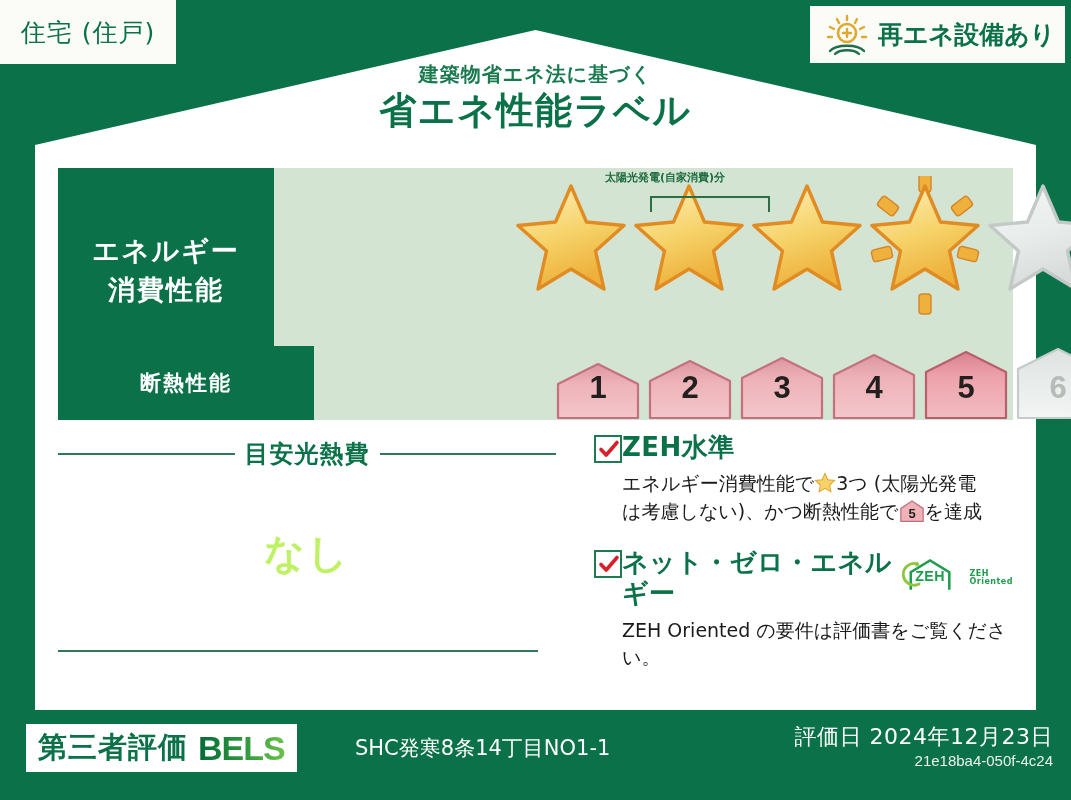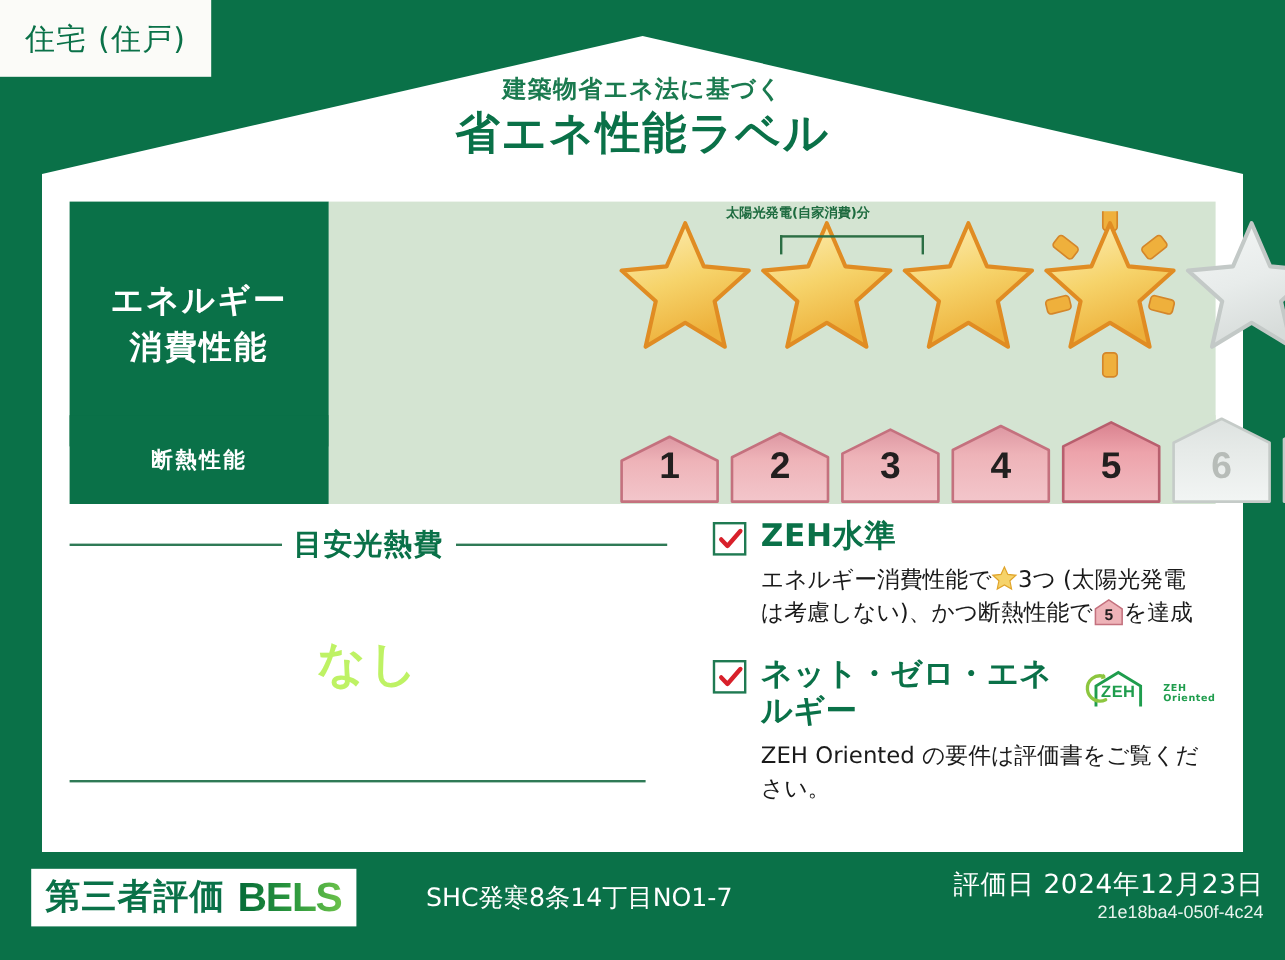--- a/index.html
+++ b/index.html
@@ -63,21 +63,21 @@
   }
   .row-track{
     background:#d4e4d2;flex:1;position:relative;
   }
 
   
   #row-energy{left:58px;top:168px;width:955px;height:204px;}
   #row-energy .row-label{width:216px;font-size:27px;line-height:1.45;}
   
   #row-insul{left:58px;top:346px;width:955px;height:74px;}
-  #row-insul .row-label{width:216px;font-size:18px;}
+  #row-insul .row-label{width:256px;font-size:21px;}
 
   
   .solar-note{
     position:absolute;left:605px;top:170px;z-index:4;
     color:#1d6b3f;font-size:11px;font-weight:bold;white-space:nowrap;
   }
   .solar-bracket{
     position:absolute;left:650px;top:196px;width:120px;height:16px;
     border:2px solid #2b6e44;border-bottom:none;z-index:4;box-sizing:border-box;
   }
@@ -118,21 +118,21 @@
   }
   .cost-value{
     text-align:center;color:#bef264;font-weight:bold;font-size:40px;
     margin-top:56px;letter-spacing:2px;
   }
   .cost-rule-bottom{
     position:absolute;left:0;right:18px;top:218px;height:2px;background:#2f7a56;
   }
 
   
-  .zeh-item{display:flex;align-items:flex-start;gap:12px;}
+  .zeh-item{display:flex;align-items:flex-start;}
   .zeh-item + .zeh-item{margin-top:22px;}
   .chk{
     width:28px;height:28px;border:2px solid #1f7a52;background:#fff;flex:none;
     position:relative;box-sizing:border-box;margin-top:3px;
   }
   .chk svg{position:absolute;left:2px;top:1px;width:22px;height:22px;}
   .zeh-title{
     color:#0a7148;font-weight:bold;font-size:26px;letter-spacing:0.5px;
     display:flex;align-items:center;gap:6px;line-height:1.2;
   }
@@ -180,20 +180,40 @@
 <body>
 
 <div class="root">
 
   <div class="house-shape"></div>
 
   <div class="tag-dwelling">
     <span>住宅 (住戸)</span>
   </div>
 
+  <div class="tag-renew">
+    <span class="sun-icon">
+      <svg viewBox="0 0 46 42">
+        <g stroke="#e0a92e" stroke-width="2.4" stroke-linecap="round" fill="none">
+          <line x1="23" y1="2" x2="23" y2="6"></line>
+          <line x1="13" y1="5" x2="15" y2="9"></line>
+          <line x1="33" y1="5" x2="31" y2="9"></line>
+          <line x1="6" y1="13" x2="10" y2="15"></line>
+          <line x1="40" y1="13" x2="36" y2="15"></line>
+          <line x1="4" y1="23" x2="8" y2="23"></line>
+          <line x1="42" y1="23" x2="38" y2="23"></line>
+        </g>
+        <circle cx="23" cy="19" r="9" fill="none" stroke="#e0a92e" stroke-width="2.6"></circle>
+        <path d="M19 19h8M23 15v8" stroke="#e0a92e" stroke-width="2.4" stroke-linecap="round"></path>
+        <path d="M6 37c6-7 28-7 34 0" fill="none" stroke="#1f6e4a" stroke-width="2.4" stroke-linecap="round"></path>
+        <path d="M11 40c5-5 19-5 24 0" fill="none" stroke="#1f6e4a" stroke-width="2.4" stroke-linecap="round"></path>
+      </svg>
+    </span>
+    <span class="label">再エネ設備あり</span>
+  </div>
 
   <div class="title-wrap">
     <div class="title-sub">建築物省エネ法に基づく</div>
     <div class="title-main">省エネ性能ラベル</div>
   </div>
 
   <div class="row" id="row-energy">
     <div class="row-label">
       <span>エネルギー</span>
       <span>消費性能</span>
@@ -439,18 +459,18 @@
       </div>
 
     </div>
   </div>
 
   <div class="footer">
     <div class="bels-badge">
       <span class="bels-jp">第三者評価</span>
       <span class="bels-en">BELS</span>
     </div>
-    <div class="bels-code">SHC発寒8条14丁目NO1-7</div>
+    <div class="bels-code">SHC発寒8条14丁目NO1-1</div>
     <div class="footer-date">評価日 2024年12月23日</div>
     <div class="footer-id">21e18ba4-050f-4c24</div>
   </div>
 
 </div>
 
 </body></html>

